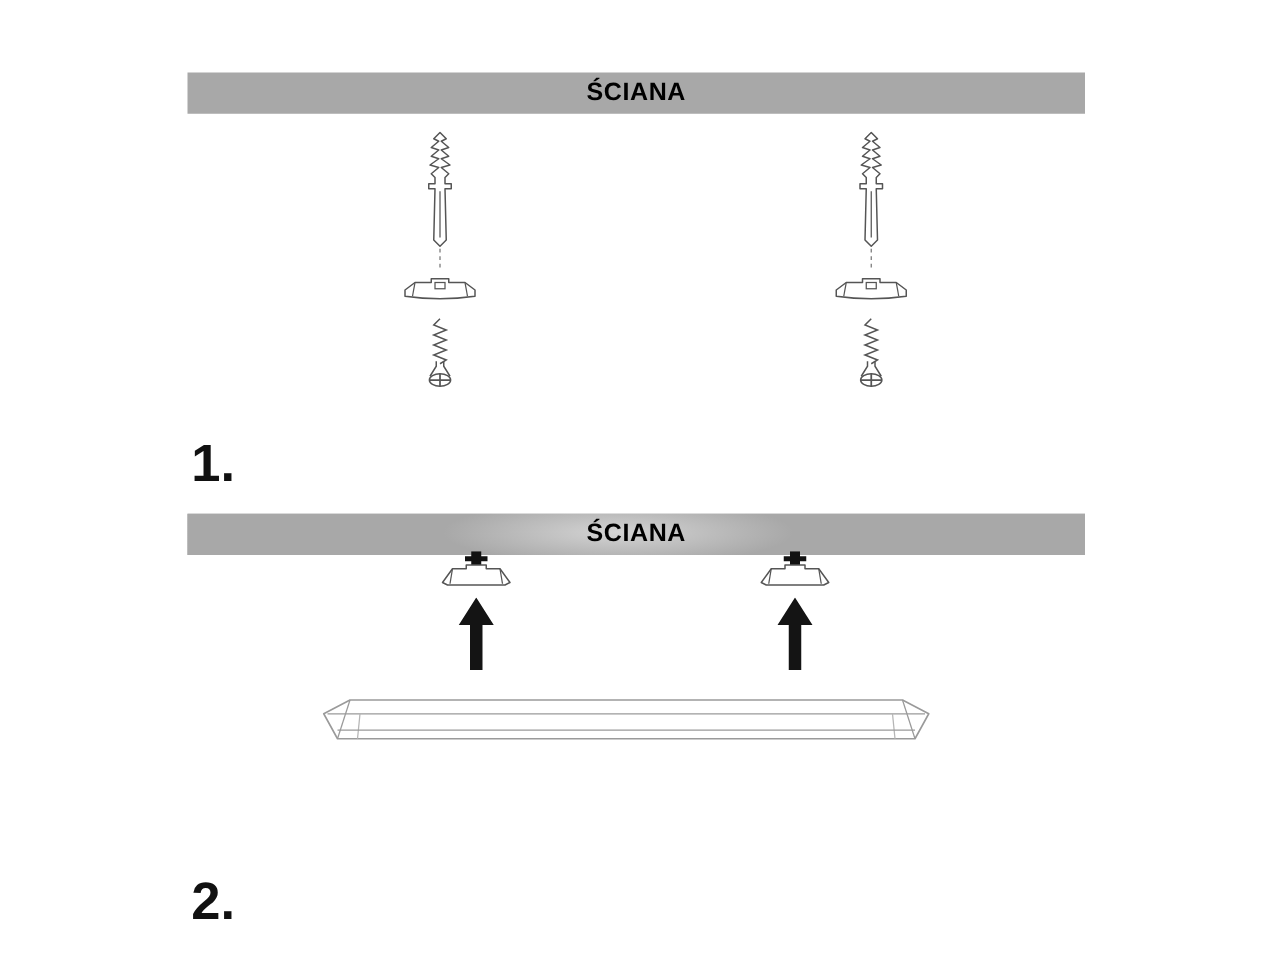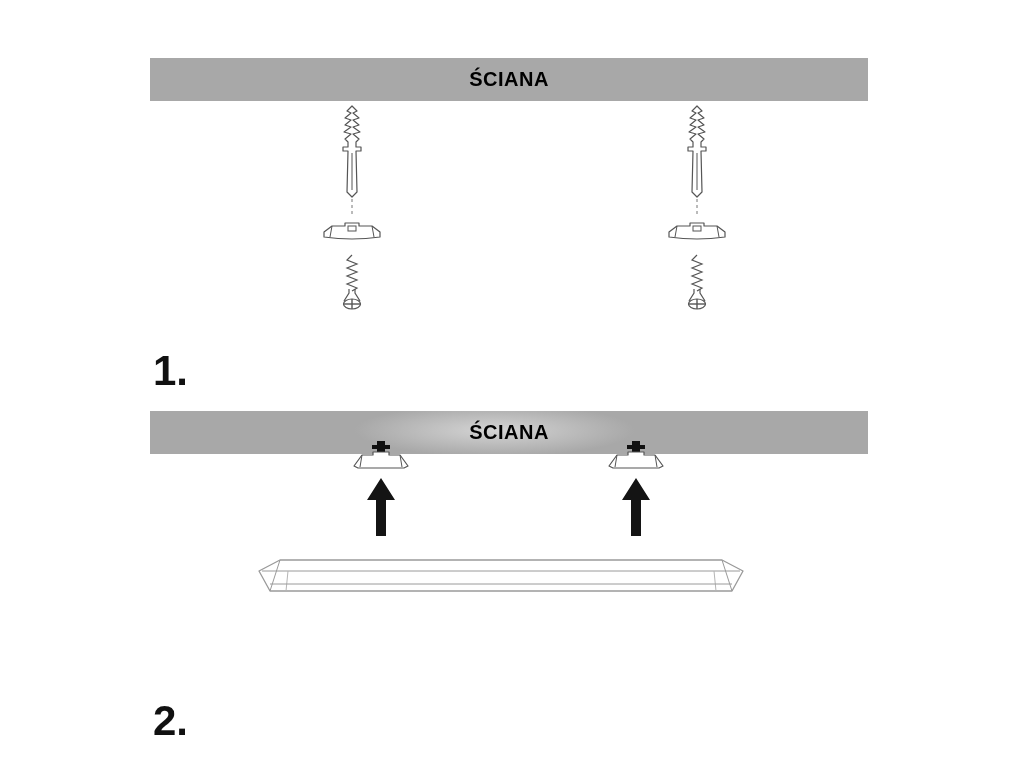--- a/index.html
+++ b/index.html
@@ -9,21 +9,21 @@
     background: #ffffff;
     position: relative;
     overflow: hidden;
     font-family: "Liberation Sans", sans-serif;
   }
   .abs { position: absolute; }
 
   .wall-bar {
     left: 150px;
     width: 718px;
-    height: 43px;
+    height: 33px;
     background: #a8a8a8;
     display: flex;
     align-items: center;
     justify-content: center;
   }
   .wall-bar.bar-2 {
     background: radial-gradient(140px 26px at 48% 45%, #d4d4d4 0%, #a8a8a8 100%) #a8a8a8;
   }
   .wall-label {
     font-weight: bold;

